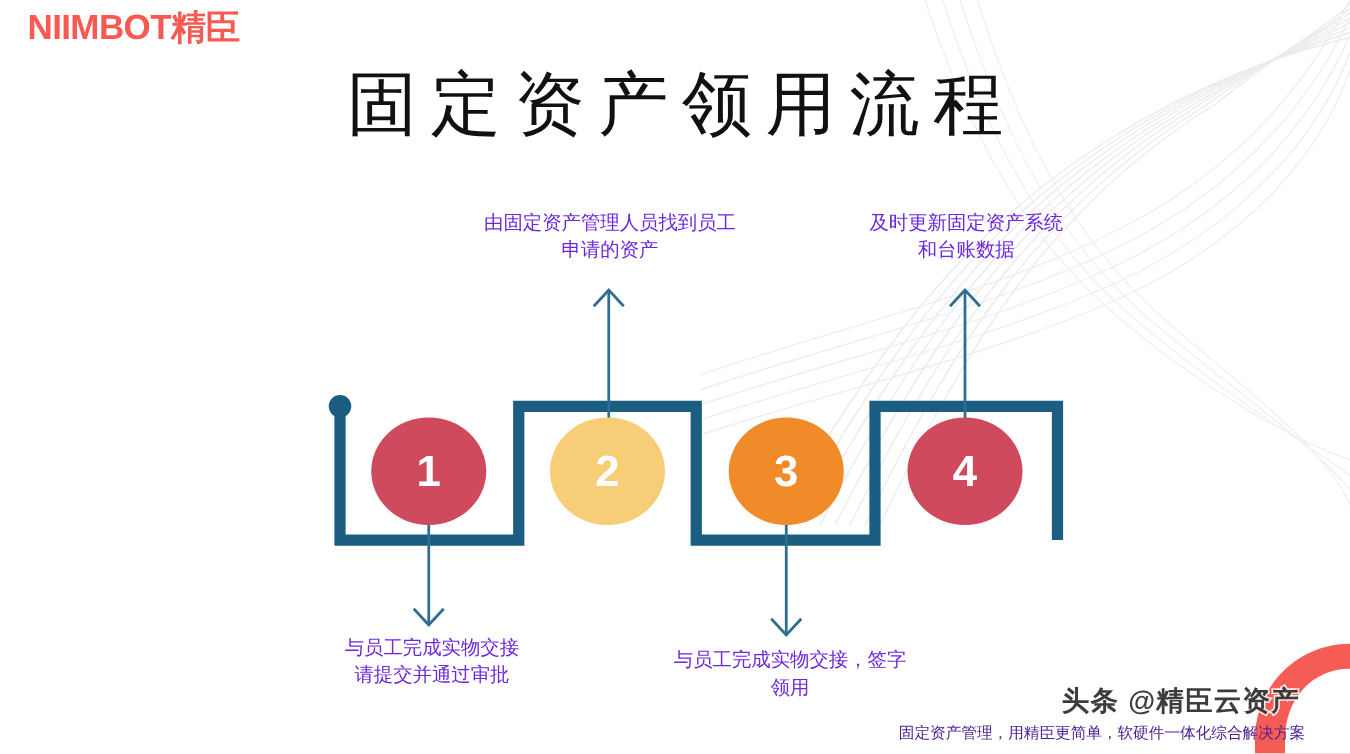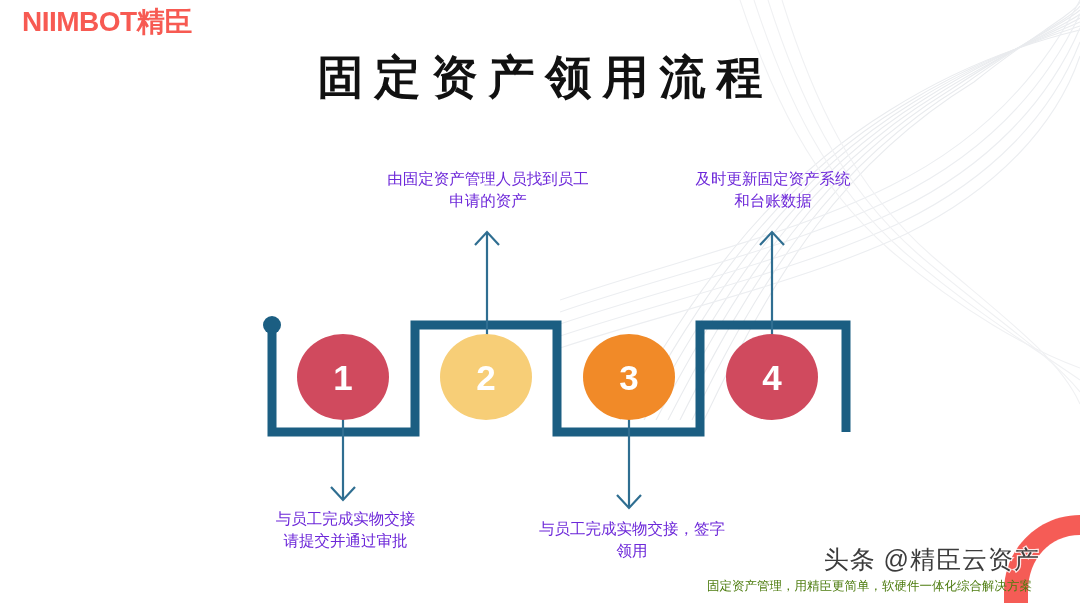--- a/index.html
+++ b/index.html
@@ -48,22 +48,22 @@
     white-space: nowrap;
   }
 
   
   .slide-title {
     position: absolute;
     left: 0;
     right: 0;
     top: 52px;
     text-align: center;
-    font-size: 46px;
-    font-weight: bold;
+    font-size: 56px;
+    font-weight: normal;
     color: #111111;
     letter-spacing: 11px;
     text-indent: 11px;
     line-height: 1.12;
     white-space: nowrap;
   }
 
   
   .flow {
     position: absolute;
@@ -96,34 +96,34 @@
     font-size: 15.5px;
     line-height: 1.45;
     white-space: pre-line;
   }
 
   
   .watermark {
     position: absolute;
     right: 40px;
     bottom: 27px;
-    font-size: 25px;
-    font-weight: normal;
+    font-size: 22px;
+    font-weight: bold;
     color: #3c3c3c;
     letter-spacing: 1px;
     white-space: nowrap;
     -webkit-text-stroke: 2.5px rgba(255,255,255,0.85);
     paint-order: stroke fill;
   }
   .footer-note {
     position: absolute;
-    right: 48px;
+    right: 36px;
     bottom: 8px;
     font-size: 12.5px;
-    color: #4d7c0f;
+    color: #4c1d95;
     white-space: nowrap;
   }
 </style>
 </head>
 <body>
 
 <div id="slide">
 
   <svg class="bg-waves" viewBox="0 0 520 420" preserveAspectRatio="none">
     <g fill="none" stroke="#e9ebee" stroke-width="1.1">

